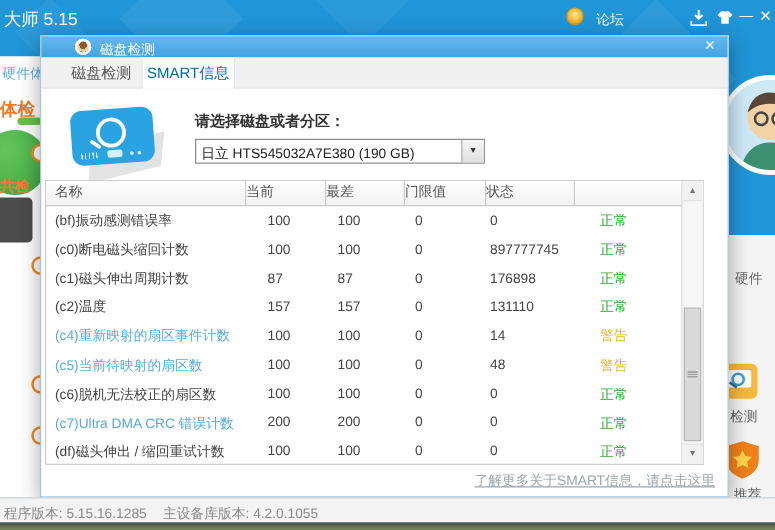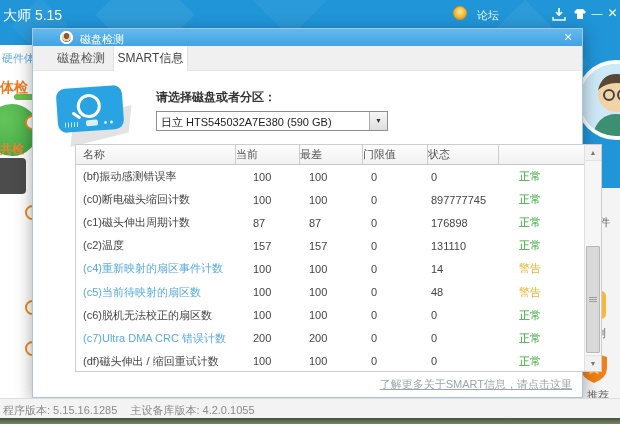--- a/index.html
+++ b/index.html
@@ -60,21 +60,21 @@
   .dlg-logo{position:absolute;left:27px;top:2px;width:13px;height:13px;border-radius:50%;background:#fff;
             box-shadow:inset 0 0 0 1.5px #fff;overflow:hidden;}
   .dlg-logo i{position:absolute;left:2px;top:2px;width:9px;height:9px;border-radius:50%;display:block;
              background:radial-gradient(circle at 50% 35%, #8a5b34 0 40%, #f0cfa0 41% 70%, #3f8f6e 71%);}
   .dlg-title{position:absolute;left:47px;top:3px;color:#fff;font-size:11px;}
   .dlg-close{position:absolute;right:7px;top:1px;width:14px;height:15px;color:rgba(255,255,255,.9);
              font-size:11px;line-height:15px;text-align:center;cursor:pointer;}
   .tabbar{position:absolute;left:0;top:17px;width:100%;height:25px;background:#f0f0f0;border-bottom:1px solid #e6e6e6;box-sizing:border-box;}
   .tab{position:absolute;top:0;height:25px;font-size:12px;color:#555;text-align:center;line-height:25px;cursor:pointer;}
   .tab-1{left:16px;width:64px;}
-  .tab-2{left:80px;width:73px;background:#fff;color:#404040;border-left:1px solid #e2e2e2;border-right:1px solid #e2e2e2;}
+  .tab-2{left:80px;width:73px;background:#fff;color:#0369a1;border-left:1px solid #e2e2e2;border-right:1px solid #e2e2e2;}
 
   
   .disk-icon{position:absolute;left:22px;top:54px;width:76px;height:60px;}
   .disk-shadow{position:absolute;left:16px;top:30px;width:60px;height:26px;background:#e3e3e3;
                transform:rotate(-14deg) skewX(-20deg);}
   .disk-body{position:absolute;left:2px;top:4px;width:66px;height:44px;background:#2aa3e3;border-radius:9px;
              transform:rotate(-4deg);}
   .disk-lens{position:absolute;left:20px;top:7px;width:18px;height:18px;border:3px solid #fff;border-radius:50%;}
   .disk-handle{position:absolute;left:14px;top:26px;width:10px;height:3px;background:#fff;transform:rotate(38deg);border-radius:2px;}
   .disk-vents{position:absolute;left:7px;top:34px;width:13px;height:5px;
@@ -83,21 +83,21 @@
   .disk-dot{position:absolute;top:35px;width:3px;height:3px;border-radius:50%;background:#d5effc;}
   .dd1{left:46px;} .dd2{left:52px;}
   .sel-label{position:absolute;left:123px;top:60px;font-size:12px;font-weight:bold;color:#333;}
   .combo{position:absolute;left:123px;top:82px;width:232px;height:20px;border:1px solid #8f8f8f;background:#fff;
          box-sizing:border-box;cursor:pointer;}
   .combo-text{position:absolute;left:4px;top:3px;font-size:11px;color:#222;white-space:nowrap;}
   .combo-btn{position:absolute;right:0;top:0;width:17px;height:18px;border-left:1px solid #aaa;
              background:linear-gradient(180deg,#f7f7f7,#dedede);color:#333;font-size:7px;line-height:18px;text-align:center;}
 
   
-  .table{position:absolute;left:3px;top:115px;width:527px;height:228px;border:1px solid #cdcdcd;box-sizing:border-box;background:#fff;margin-left:39px;}
+  .table{position:absolute;left:3px;top:115px;width:527px;height:228px;border:1px solid #cdcdcd;box-sizing:border-box;background:#fff;}
   .thead{display:flex;height:20px;background:linear-gradient(180deg,#fdfdfd,#f1f1f1);
          border-bottom:1px solid #c9c9c9;box-sizing:border-box;}
   .th{box-sizing:border-box;border-right:1px solid #cccccc;font-size:11px;color:#555;line-height:19px;text-align:left;}
   .th.c-name{text-align:left;padding-left:7px;}
   .c-name{width:160px;} .c-cur{width:64px;} .c-worst{width:63px;} .c-thresh{width:65px;} .c-data{width:85px;} .c-status{width:71px;}
   .tbody{position:absolute;left:0;top:20px;width:508px;height:206px;overflow:hidden;}
   .trow{display:flex;height:23.1px;align-items:center;font-size:11px;color:#444;}
   .td{box-sizing:border-box;white-space:nowrap;overflow:hidden;}
   .td.c-name{padding-left:7px;}
   .td.c-cur{padding-left:17px;} .td.c-worst{padding-left:9px;} .td.c-thresh{padding-left:8px;}
@@ -210,21 +210,21 @@
         <span class="disk-handle"></span>
         <span class="disk-vents"></span>
         <span class="disk-btn"></span>
         <span class="disk-dot dd1"></span>
         <span class="disk-dot dd2"></span>
       </span>
     </div>
 
     <span class="sel-label">请选择磁盘或者分区：</span>
     <div class="combo">
-      <span class="combo-text">日立  HTS545032A7E380  (590 GB)</span>
+      <span class="combo-text">日立  HTS545032A7E380  (190 GB)</span>
       <span class="combo-btn">▼</span>
     </div>
 
     <div class="table">
       <div class="thead">
         <span class="th c-name">名称</span>
         <span class="th c-cur">当前</span>
         <span class="th c-worst">最差</span>
         <span class="th c-thresh">门限值</span>
         <span class="th c-status">状态</span>

